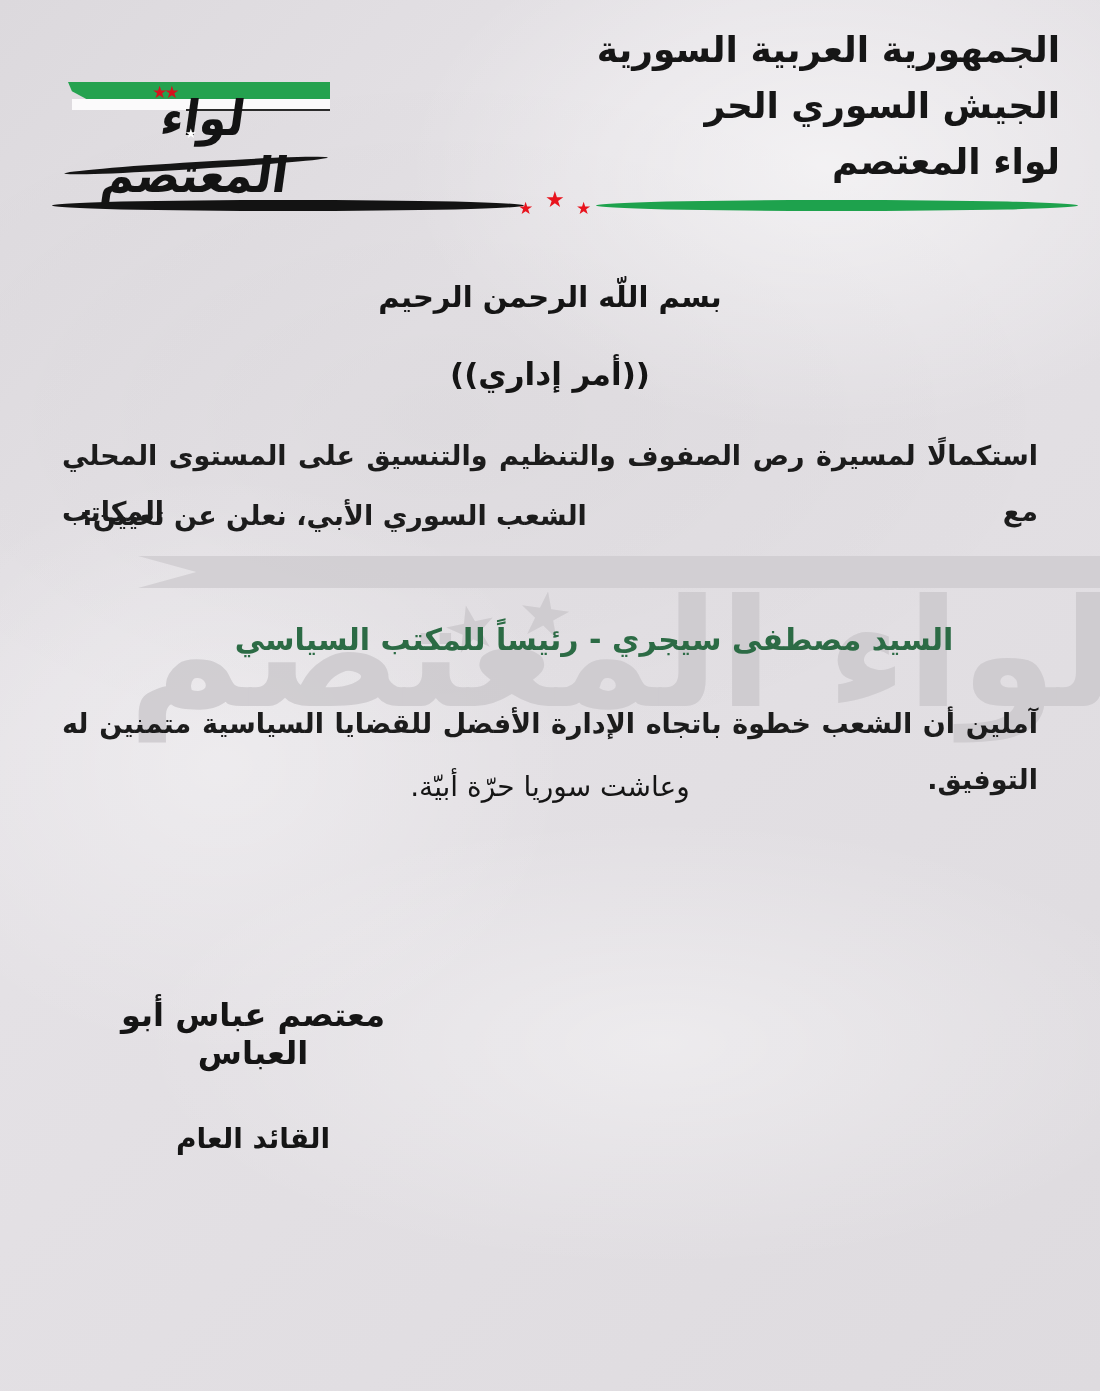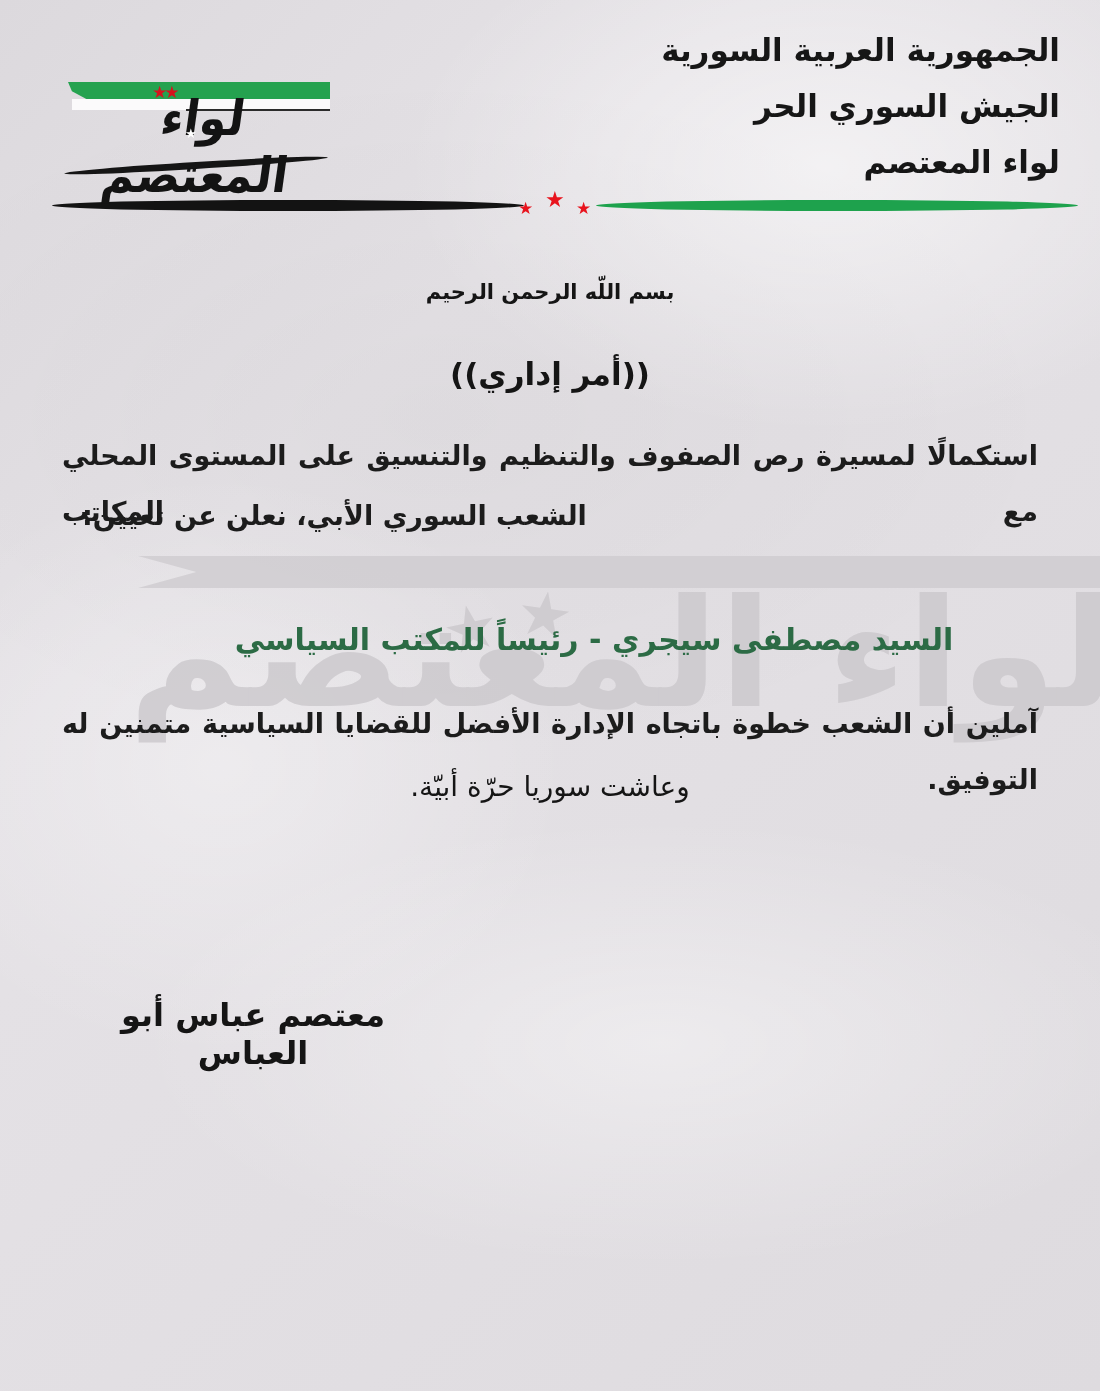--- a/index.html
+++ b/index.html
@@ -37,21 +37,21 @@
   .wm-star { position: absolute; color: #cbc8cc; font-size: 62px; }
   .wm-star.s1 { left: 443px; top: 592px; transform: rotate(-12deg); }
   .wm-star.s2 { left: 517px; top: 578px; transform: rotate(8deg); }
 
   .content { position: relative; z-index: 1; }
 
   
   .org-block {
     position: absolute; top: 26px; right: 40px;
     text-align: right; direction: rtl;
-    font-size: 31px; font-weight: bold; color: #161616;
+    font-size: 36px; font-weight: bold; color: #161616;
   }
   .org-block .org-line { height: 56px; line-height: 48px; }
 
   
   .logo { position: absolute; left: 58px; top: 70px; width: 282px; height: 118px; }
   .logo-flag {
     position: absolute; left: 10px; top: 12px; width: 262px; height: 17px;
     background: #25a24f;
     clip-path: polygon(0 0, 100% 0, 100% 100%, 7% 100%, 1.5% 55%);
   }
@@ -97,21 +97,21 @@
   .div-stars { position: absolute; left: 518px; top: 0; width: 80px; height: 36px; }
   .div-stars .st { position: absolute; color: #e8131d; }
   .div-stars .st.a { left: 0px;  top: 10px; font-size: 17px; }
   .div-stars .st.b { left: 27px; top: -1px; font-size: 22px; }
   .div-stars .st.c { left: 58px; top: 10px; font-size: 17px; }
 
   
   .basmala {
     position: absolute; top: 280px; left: 0; width: 100%;
     text-align: center; direction: rtl;
-    font-size: 21px; font-weight: bold; color: #151515;
+    font-size: 29px; font-weight: bold; color: #151515;
   }
   .order-title {
     position: absolute; top: 356px; left: 0; width: 100%;
     text-align: center; direction: rtl;
     font-size: 31px; font-weight: bold; color: #151515;
   }
   .body-block {
     position: absolute; top: 428px; left: 62px; right: 62px;
     direction: rtl; font-size: 27px; font-weight: bold; color: #1c1c1c;
   }
@@ -193,16 +193,17 @@
     </div>
 
     <div class="appointment" id="appointment" style="color: rgb(44, 107, 69);">السيد مصطفى سيجري - رئيساً للمكتب السياسي</div>
 
     <div class="wish-line">آملين أن الشعب خطوة باتجاه الإدارة الأفضل للقضايا السياسية متمنين له التوفيق.</div>
 
     <div class="closing-line">وعاشت سوريا حرّة أبيّة.</div>
 
     <div class="signature">
       <div class="sig-name">معتصم عباس أبو العباس</div>
+      <div class="sig-title">القائد العام</div>
     </div>
 
   </div>
 </div>
 
 </body></html>

